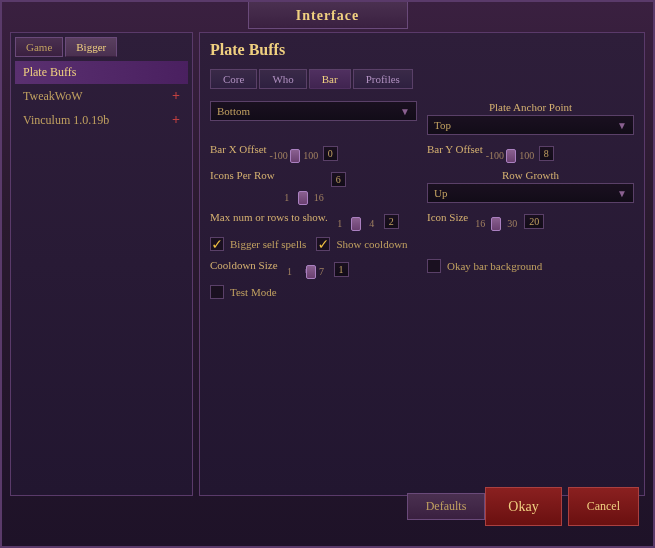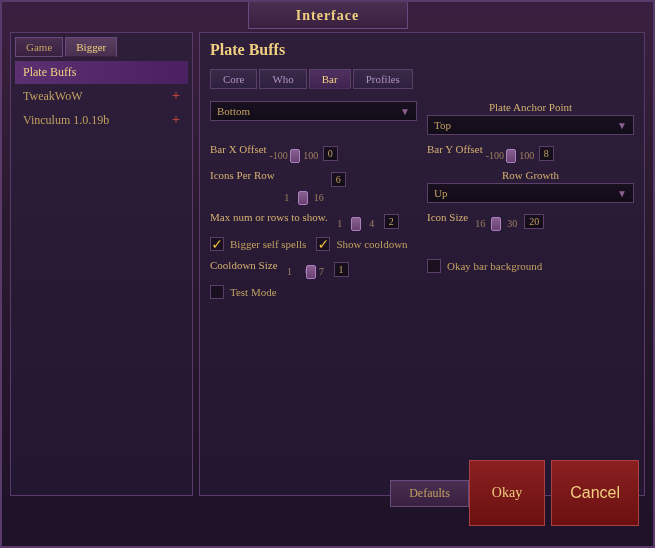--- a/index.html
+++ b/index.html
@@ -139,24 +139,24 @@
       font-size: 14px;
       padding: 5px 22px;
       cursor: pointer;
       font-family: 'Georgia', serif;
     }
 
     .btn-cancel {
       background: linear-gradient(180deg, #8a2020 0%, #6a1010 100%);
       border: 1px solid #aa4040;
       color: #f0d080;
-      font-size: 16px;
-      padding: 23px 18px;
-      cursor: pointer;
-      font-family: Liberation Sans, sans-serif;
+      font-size: 12px;
+      padding: 11px 18px;
+      cursor: pointer;
+      font-family: Liberation Serif, serif;
     }
 
     .bottom-right-btns {
       display: flex;
       gap: 6px;
     }
 
     
     .right-panel {
       flex: 1;

